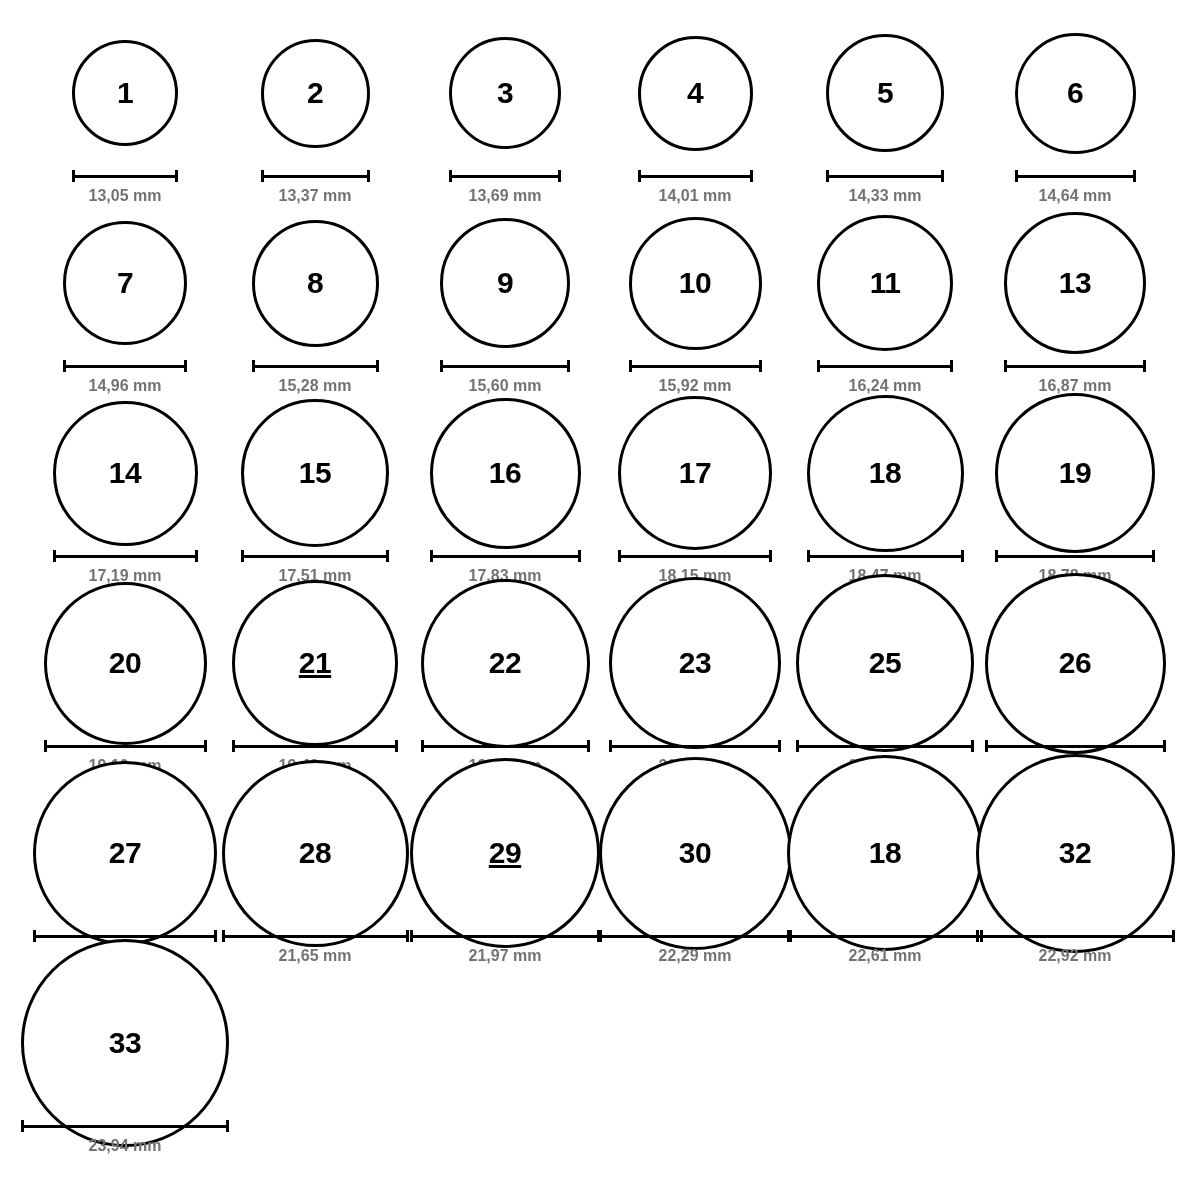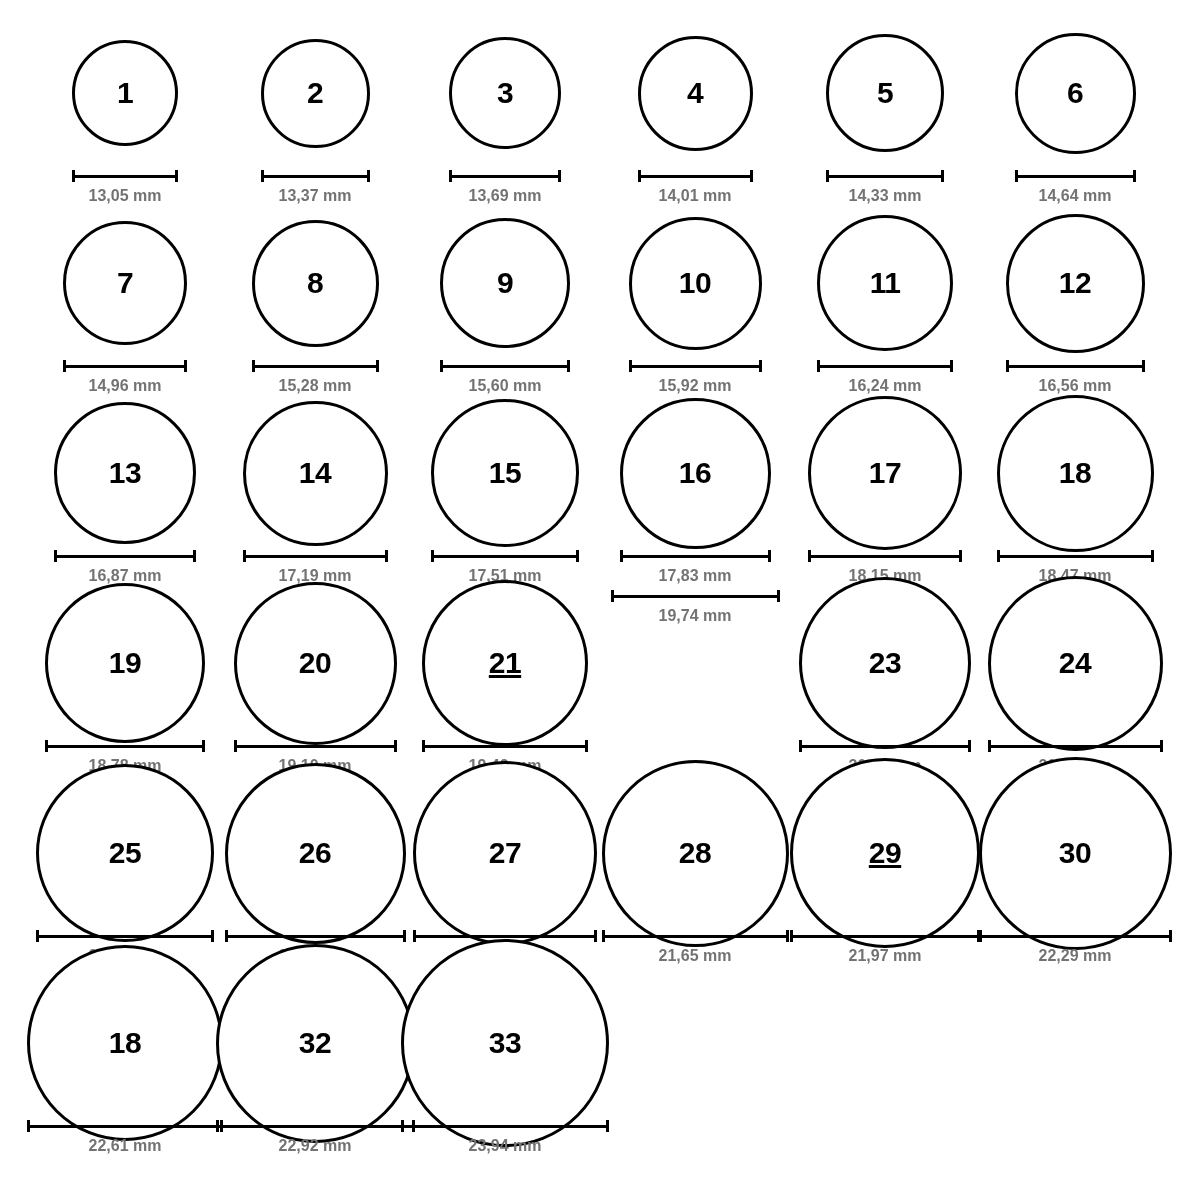--- a/index.html
+++ b/index.html
@@ -258,35 +258,20 @@
           <div class="caliper" style="width: 136px;">
             <div class="bar"></div>
             <div class="tick left"></div>
             <div class="tick right"></div>
           </div>
           <div class="mm-label">16,24 mm</div>
         </div>
       </div>
       <div class="cell">
         <div class="circle-wrap">
-          <div class="ring" style="width: 139px; height: 139px;">
-            <span class="ring-number">12</span>
-          </div>
-        </div>
-        <div class="measure">
-          <div class="caliper" style="width: 139px;">
-            <div class="bar"></div>
-            <div class="tick left"></div>
-            <div class="tick right"></div>
-          </div>
-          <div class="mm-label">16,56 mm</div>
-        </div>
-      </div>
-      <div class="cell">
-        <div class="circle-wrap">
           <div class="ring" style="width: 142px; height: 142px;">
             <span class="ring-number">13</span>
           </div>
         </div>
         <div class="measure">
           <div class="caliper" style="width: 142px;">
             <div class="bar"></div>
             <div class="tick left"></div>
             <div class="tick right"></div>
           </div>
@@ -407,20 +392,25 @@
         <div class="measure">
           <div class="caliper" style="width: 166px;">
             <div class="bar"></div>
             <div class="tick left"></div>
             <div class="tick right"></div>
           </div>
           <div class="mm-label">19,42 mm</div>
         </div>
       </div>
       <div class="cell">
+        <div class="circle-wrap">
+          <div class="ring" style="width: 169px; height: 169px;">
+            <span class="ring-number">22</span>
+          </div>
+        </div>
         <div class="measure">
           <div class="caliper" style="width: 169px;">
             <div class="bar"></div>
             <div class="tick left"></div>
             <div class="tick right"></div>
           </div>
           <div class="mm-label">19,74 mm</div>
         </div>
       </div>
       <div class="cell">
@@ -429,35 +419,20 @@
             <span class="ring-number">23</span>
           </div>
         </div>
         <div class="measure">
           <div class="caliper" style="width: 172px;">
             <div class="bar"></div>
             <div class="tick left"></div>
             <div class="tick right"></div>
           </div>
           <div class="mm-label">20,06 mm</div>
-        </div>
-      </div>
-      <div class="cell">
-        <div class="circle-wrap">
-          <div class="ring" style="width: 175px; height: 175px;">
-            <span class="ring-number">24</span>
-          </div>
-        </div>
-        <div class="measure">
-          <div class="caliper" style="width: 175px;">
-            <div class="bar"></div>
-            <div class="tick left"></div>
-            <div class="tick right"></div>
-          </div>
-          <div class="mm-label">20,38 mm</div>
         </div>
       </div>
       <div class="cell">
         <div class="circle-wrap">
           <div class="ring" style="width: 178px; height: 178px;">
             <span class="ring-number">25</span>
           </div>
         </div>
         <div class="measure">
           <div class="caliper" style="width: 178px;">

